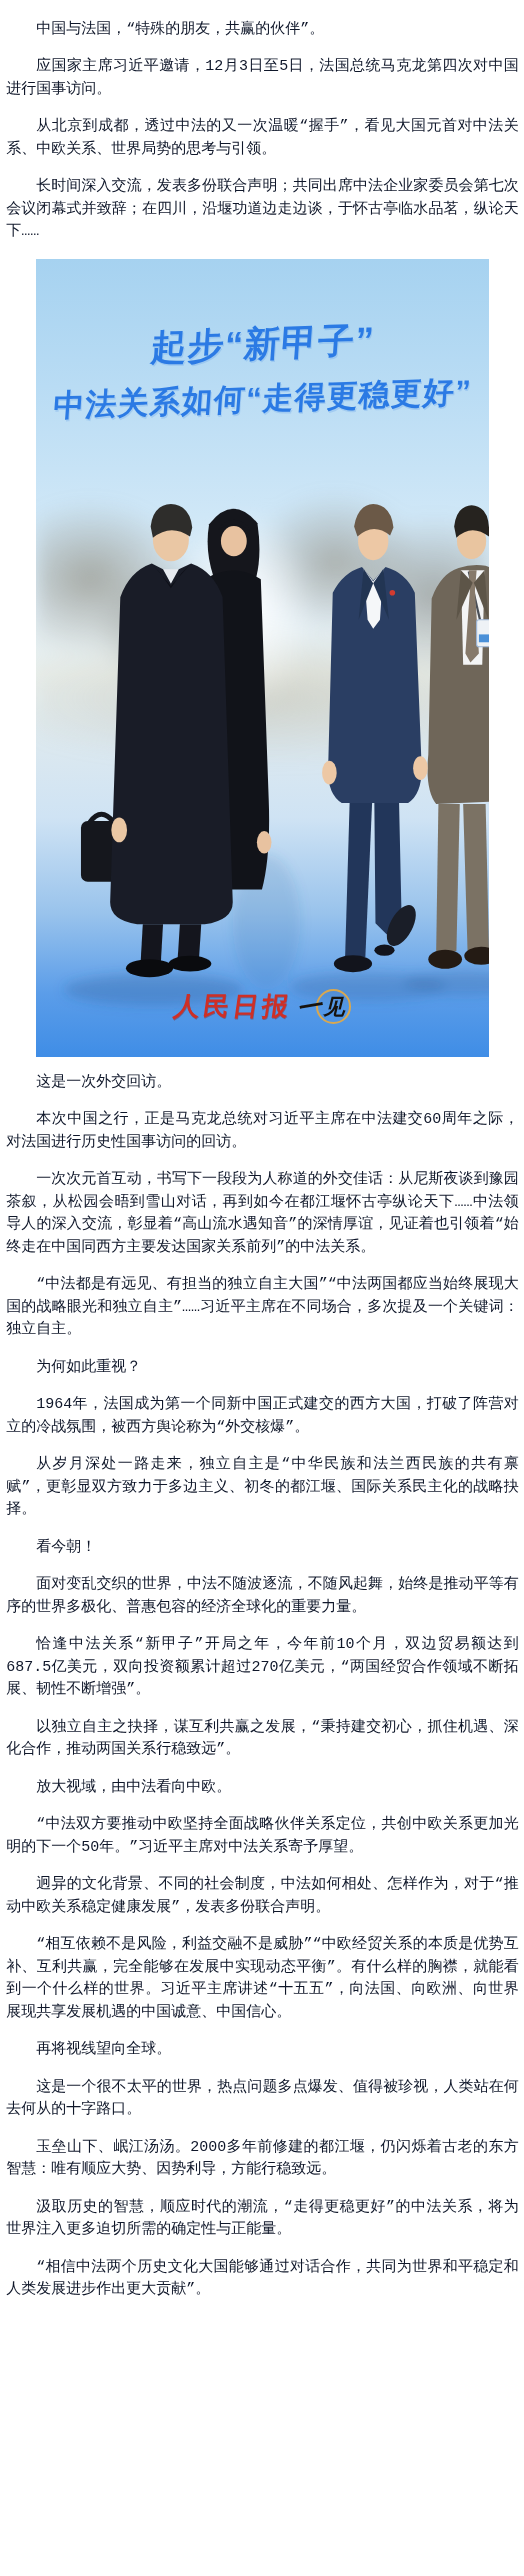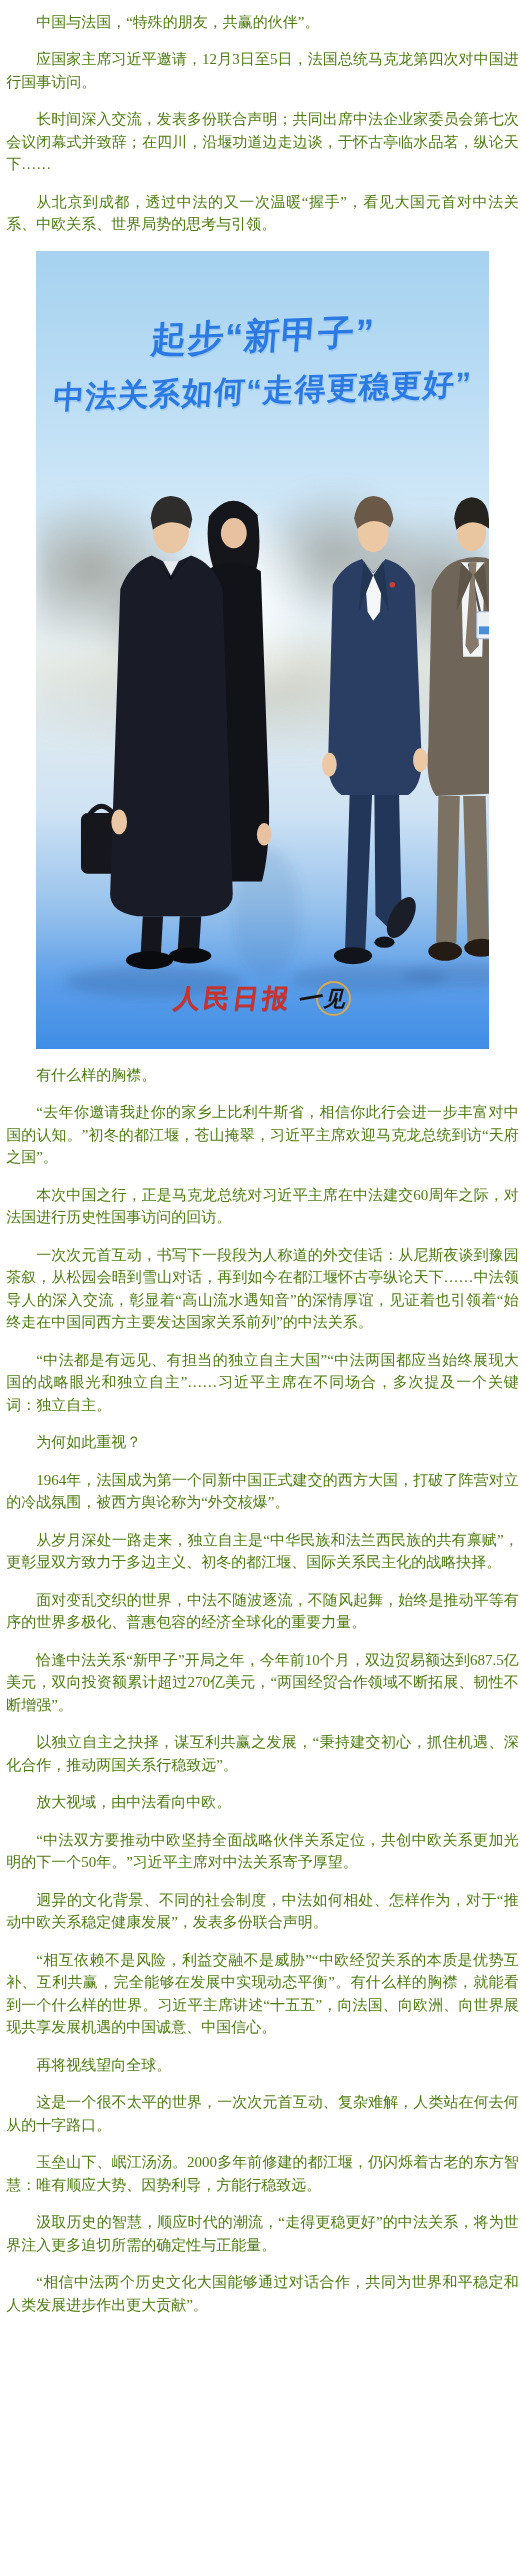--- a/index.html
+++ b/index.html
@@ -1,22 +1,22 @@
 <!DOCTYPE html>
 <html style="font-size:9px"><head>
 <meta charset="utf-8">
 <style>
   html,body{margin:0;padding:0;background:#ffffff;}
   body{width:525px;font-family:"Liberation Sans","DejaVu Sans",sans-serif;}
   .page{width:525px;padding:6.7px 0 17px 0;background:#fff;}
   .article{padding:0 6.2px;}
   .para{
-    font-size:15px;line-height:22.5px;color:#4d7c0f;
-    text-indent:2em;margin:4px 0 15px 0;text-align:justify;
-    font-family:Liberation Serif, serif;
+    font-size:15px;line-height:22.5px;color:#0f172a;
+    text-indent:2em;margin:12px 0 15px 0;text-align:justify;
+    font-family:Liberation Mono, monospace;
   }
   
   .hero{
     position:relative;width:453px;height:798px;margin:0 auto 15px auto;overflow:hidden;
     background:linear-gradient(180deg,#a6d2f0 0%,#b9dcf4 16%,#cfe7f7 32%,#e2eff7 44%,#e9efec 52%,#dde9ef 60%,#cfe3f4 70%,#99c3ec 82%,#5b9de9 92%,#3f8de6 100%);
   }
   .hero-blur{
     position:absolute;inset:0;filter:blur(9px);
     background:
       radial-gradient(146px 112px at 12% 40%, rgba(122,116,98,.55), transparent 70%),
@@ -50,22 +50,22 @@
 </style>
 </head>
 <body>
 
 <div class="page">
   <div class="article">
 
     <div>
         <p class="para">中国与法国，“特殊的朋友，共赢的伙伴”。</p>
         <p class="para">应国家主席习近平邀请，12月3日至5日，法国总统马克龙第四次对中国进行国事访问。</p>
+        <p class="para">从北京到成都，透过中法的又一次温暖“握手”，看见大国元首对中法关系、中欧关系、世界局势的思考与引领。</p>
         <p class="para">长时间深入交流，发表多份联合声明；共同出席中法企业家委员会第七次会议闭幕式并致辞；在四川，沿堰功道边走边谈，于怀古亭临水品茗，纵论天下……</p>
-        <p class="para">从北京到成都，透过中法的又一次温暖“握手”，看见大国元首对中法关系、中欧关系、世界局势的思考与引领。</p>
       </div>
 
     <figure class="hero" style="margin-inline:auto;">
       <div class="hero-blur"></div>
 
       <div class="hero-title l1">起步“新甲子”</div>
       <div class="hero-title l2">中法关系如何“走得更稳更好”</div>
 
       <svg class="hero-people" viewBox="0 0 806 1420" preserveAspectRatio="none">
         <defs>
@@ -147,37 +147,37 @@
         <span class="wm-logo">
           <span class="wm-dash">一</span>
           <span class="wm-ring">
             <span class="wm-jian">见</span>
           </span>
         </span>
       </div>
     </figure>
 
     <div>
-        <p class="para">有什么样的胸襟。</p>
-        <p class="para">“去年你邀请我赴你的家乡上比利牛斯省，相信你此行会进一步丰富对中国的认知。”初冬的都江堰，苍山掩翠，习近平主席欢迎马克龙总统到访“天府之国”。</p>
+        <p class="para">这是一次外交回访。</p>
         <p class="para">本次中国之行，正是马克龙总统对习近平主席在中法建交60周年之际，对法国进行历史性国事访问的回访。</p>
         <p class="para">一次次元首互动，书写下一段段为人称道的外交佳话：从尼斯夜谈到豫园茶叙，从松园会晤到雪山对话，再到如今在都江堰怀古亭纵论天下……中法领导人的深入交流，彰显着“高山流水遇知音”的深情厚谊，见证着也引领着“始终走在中国同西方主要发达国家关系前列”的中法关系。</p>
         <p class="para">“中法都是有远见、有担当的独立自主大国”“中法两国都应当始终展现大国的战略眼光和独立自主”……习近平主席在不同场合，多次提及一个关键词：独立自主。</p>
         <p class="para">为何如此重视？</p>
         <p class="para">1964年，法国成为第一个同新中国正式建交的西方大国，打破了阵营对立的冷战氛围，被西方舆论称为“外交核爆”。</p>
         <p class="para">从岁月深处一路走来，独立自主是“中华民族和法兰西民族的共有禀赋”，更彰显双方致力于多边主义、初冬的都江堰、国际关系民主化的战略抉择。</p>
+        <p class="para">看今朝！</p>
         <p class="para">面对变乱交织的世界，中法不随波逐流，不随风起舞，始终是推动平等有序的世界多极化、普惠包容的经济全球化的重要力量。</p>
         <p class="para">恰逢中法关系“新甲子”开局之年，今年前10个月，双边贸易额达到687.5亿美元，双向投资额累计超过270亿美元，“两国经贸合作领域不断拓展、韧性不断增强”。</p>
         <p class="para">以独立自主之抉择，谋互利共赢之发展，“秉持建交初心，抓住机遇、深化合作，推动两国关系行稳致远”。</p>
         <p class="para">放大视域，由中法看向中欧。</p>
         <p class="para">“中法双方要推动中欧坚持全面战略伙伴关系定位，共创中欧关系更加光明的下一个50年。”习近平主席对中法关系寄予厚望。</p>
         <p class="para">迥异的文化背景、不同的社会制度，中法如何相处、怎样作为，对于“推动中欧关系稳定健康发展”，发表多份联合声明。</p>
         <p class="para">“相互依赖不是风险，利益交融不是威胁”“中欧经贸关系的本质是优势互补、互利共赢，完全能够在发展中实现动态平衡”。有什么样的胸襟，就能看到一个什么样的世界。习近平主席讲述“十五五”，向法国、向欧洲、向世界展现共享发展机遇的中国诚意、中国信心。</p>
         <p class="para">再将视线望向全球。</p>
-        <p class="para">这是一个很不太平的世界，一次次元首互动、复杂难解，人类站在何去何从的十字路口。</p>
+        <p class="para">这是一个很不太平的世界，热点问题多点爆发、值得被珍视，人类站在何去何从的十字路口。</p>
         <p class="para">玉垒山下、岷江汤汤。2000多年前修建的都江堰，仍闪烁着古老的东方智慧：唯有顺应大势、因势利导，方能行稳致远。</p>
         <p class="para">汲取历史的智慧，顺应时代的潮流，“走得更稳更好”的中法关系，将为世界注入更多迫切所需的确定性与正能量。</p>
         <p class="para">“相信中法两个历史文化大国能够通过对话合作，共同为世界和平稳定和人类发展进步作出更大贡献”。</p>
       </div>
 
   </div>
 </div>
 
 
 </body></html>

